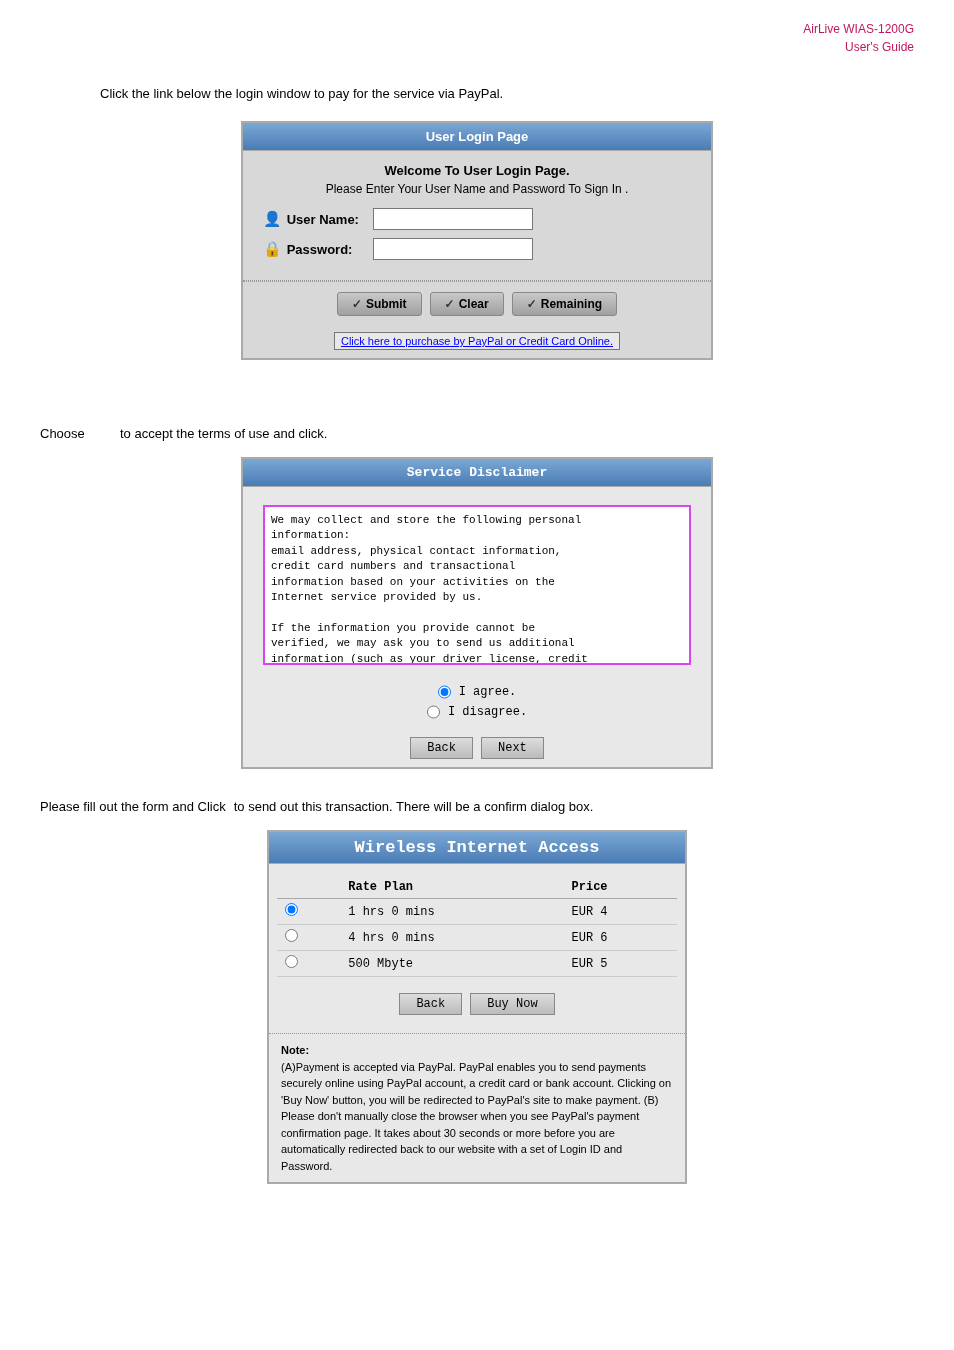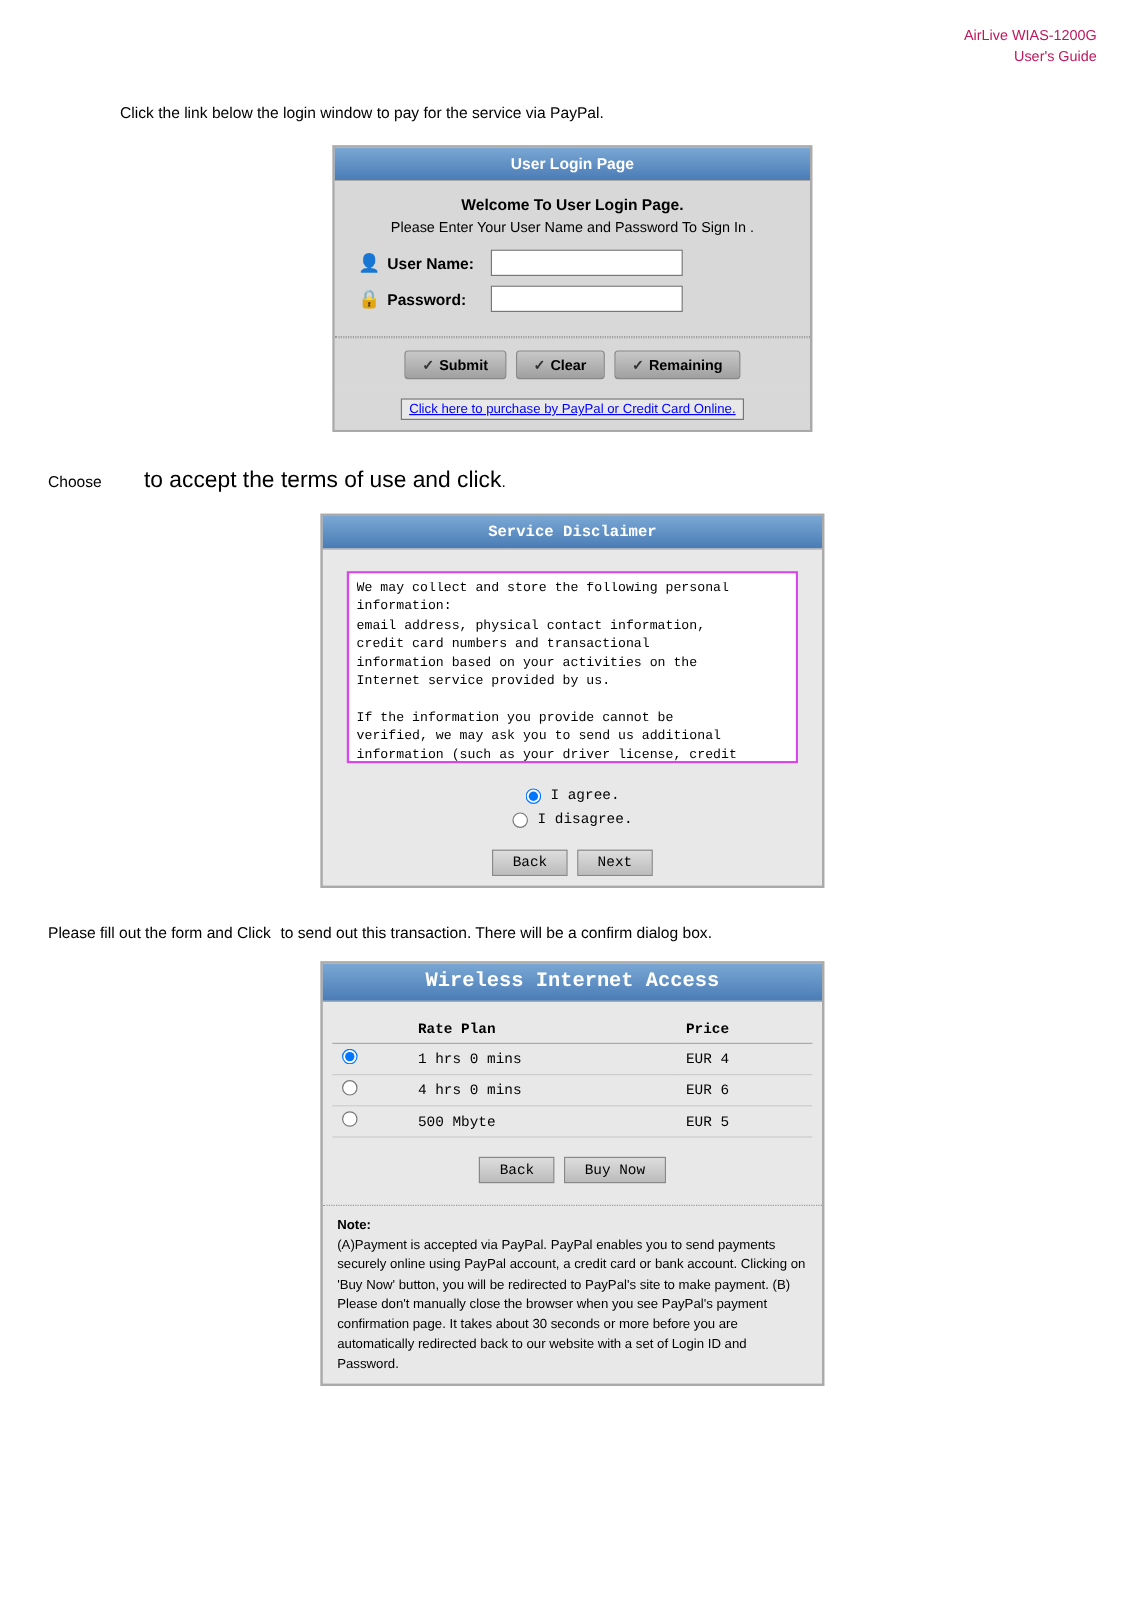--- a/index.html
+++ b/index.html
@@ -22,21 +22,21 @@
     }
 
     .intro-text {
       font-size: 13px;
       margin-bottom: 20px;
       margin-left: 60px;
     }
 
     
     .login-box {
-      width: 400px;
+      width: 472px;
       margin: 0 auto 30px auto;
       border: 2px solid #aaa;
       background: #e8e8e8;
     }
     .login-box-title {
       background: linear-gradient(to bottom, #7aa7d4, #4a7cb5);
       color: #fff;
       text-align: center;
       padding: 6px 10px;
       font-size: 13px;
@@ -129,26 +129,27 @@
       display: flex;
       align-items: baseline;
       margin-bottom: 16px;
       margin-top: 20px;
     }
     .section-word {
       font-size: 13px;
       min-width: 80px;
     }
     .section-desc {
-      font-size: 19px;
+      font-size: 13px;
+      margin-top: 36px;
     }
 
     
     .disclaimer-box {
-      width: 420px;
+      width: 472px;
       margin: 0 auto 30px auto;
       border: 2px solid #aaa;
       background: #e8e8e8;
       font-family: 'Courier New', monospace;
     }
     .disclaimer-title {
       background: linear-gradient(to bottom, #7aa7d4, #4a7cb5);
       color: #fff;
       text-align: center;
       padding: 6px 10px;
@@ -170,21 +171,20 @@
     }
     .disclaimer-options {
       padding: 10px 20px;
       display: flex;
       flex-direction: column;
       gap: 6px;
       align-items: center;
     }
     .disclaimer-option {
       display: flex;
-      align-items: center;
       gap: 8px;
       font-size: 12px;
       font-family: 'Courier New', monospace;
     }
     .disclaimer-option input[type="radio"] {
       cursor: pointer;
     }
     .disclaimer-buttons {
       display: flex;
       justify-content: center;

